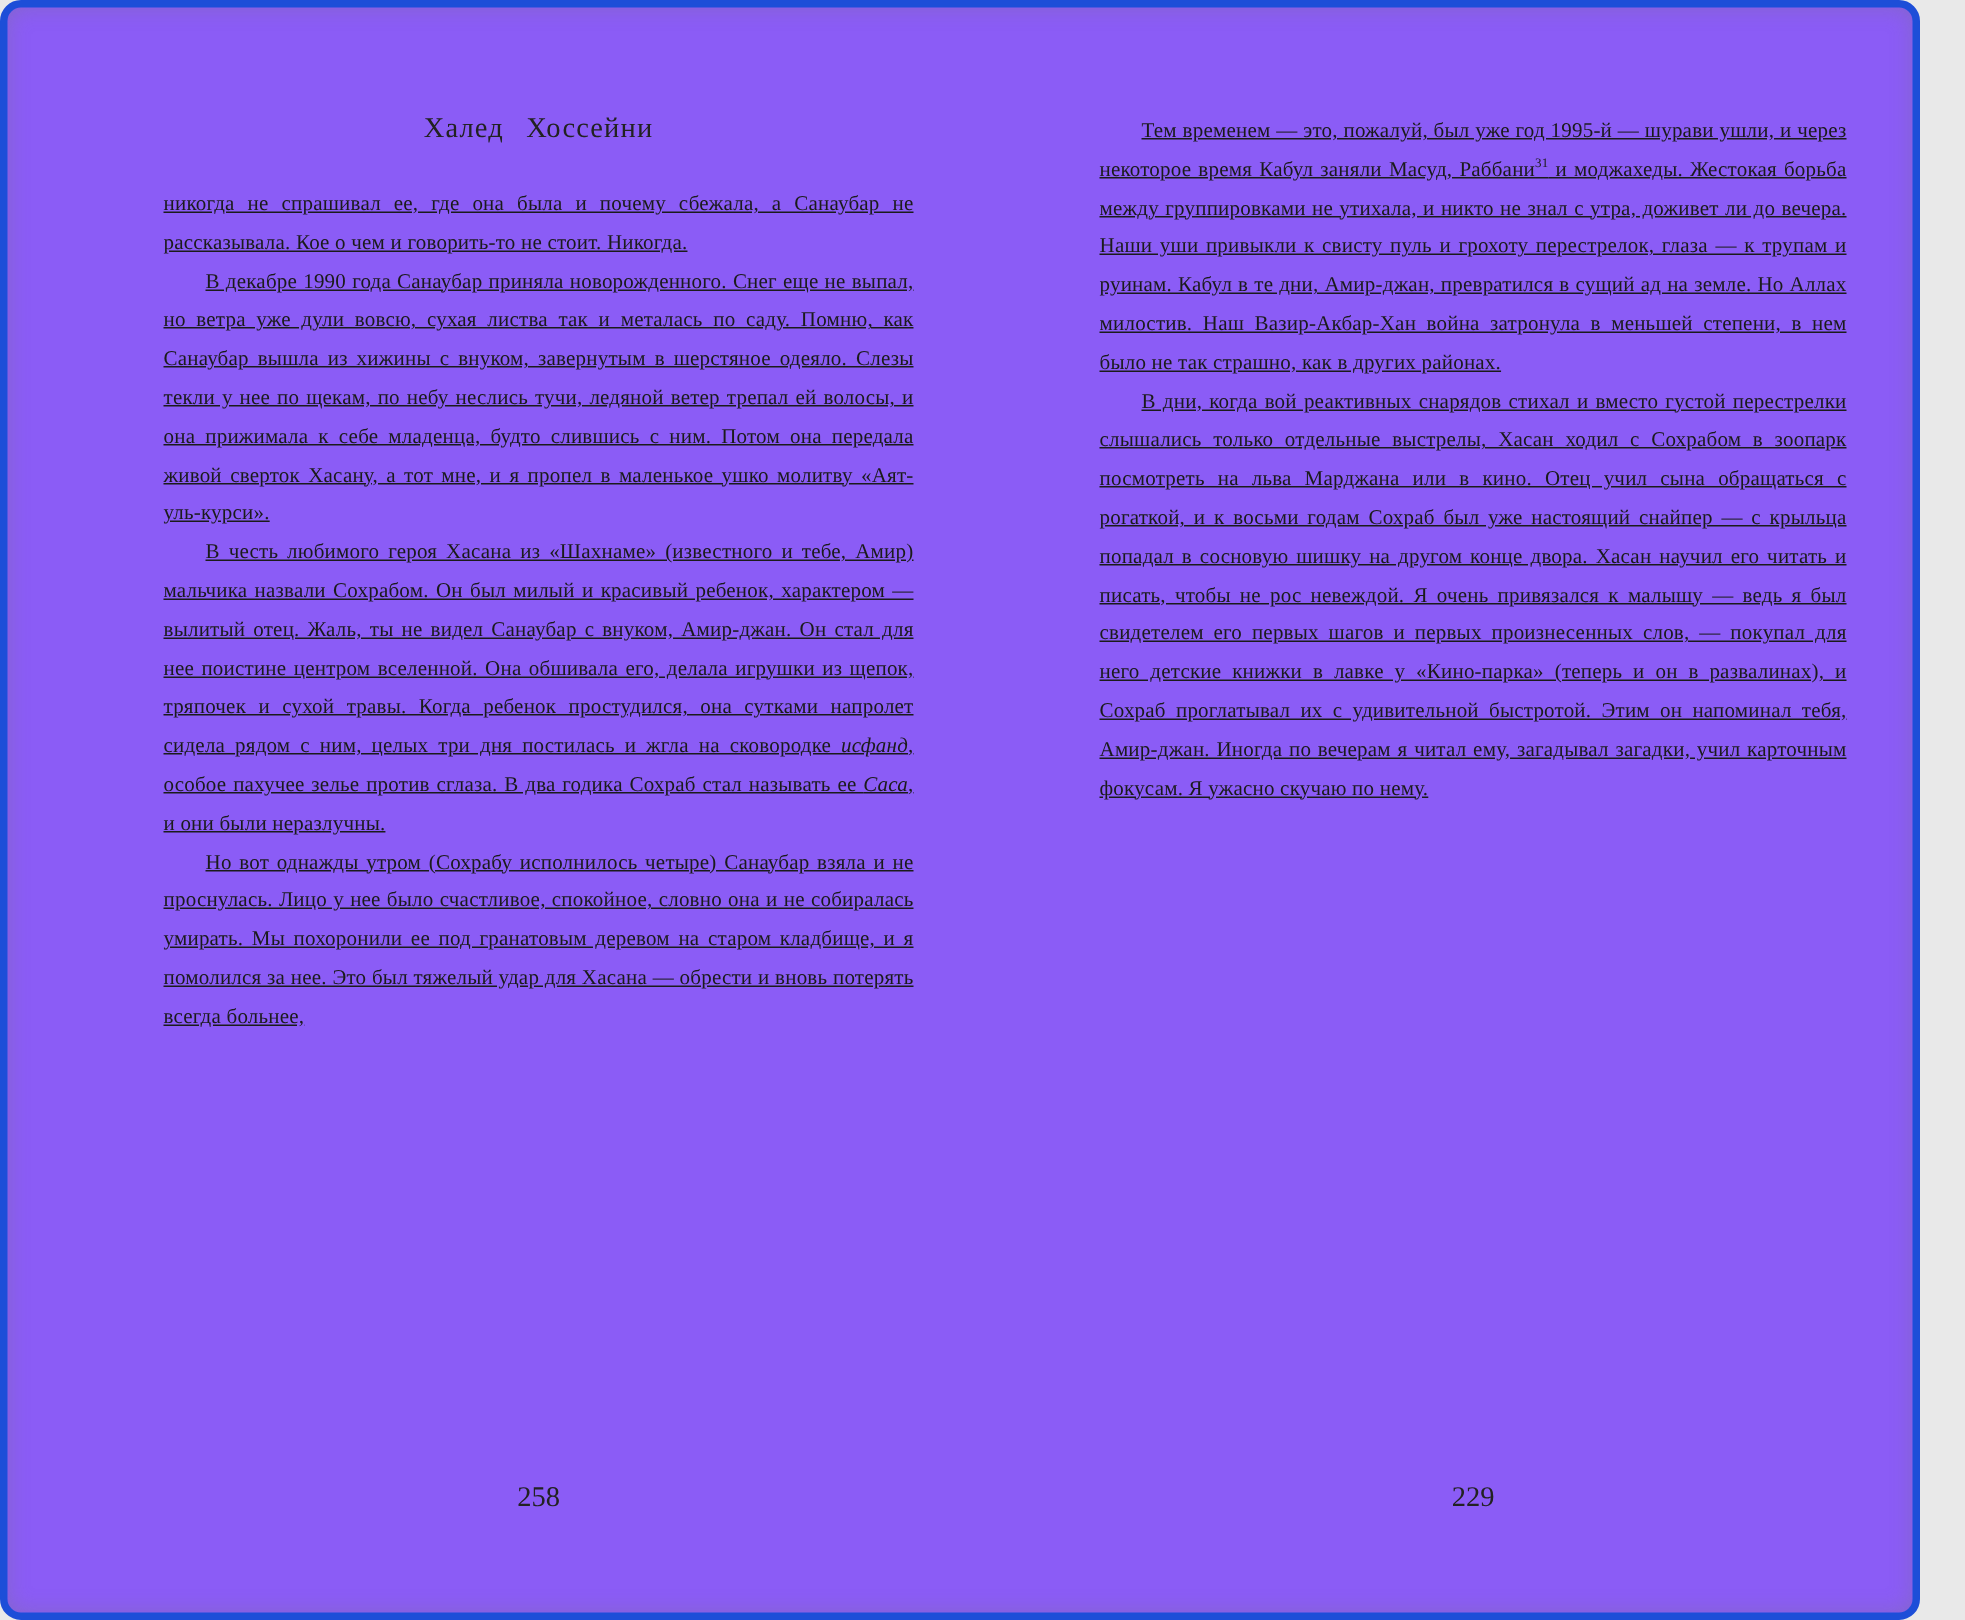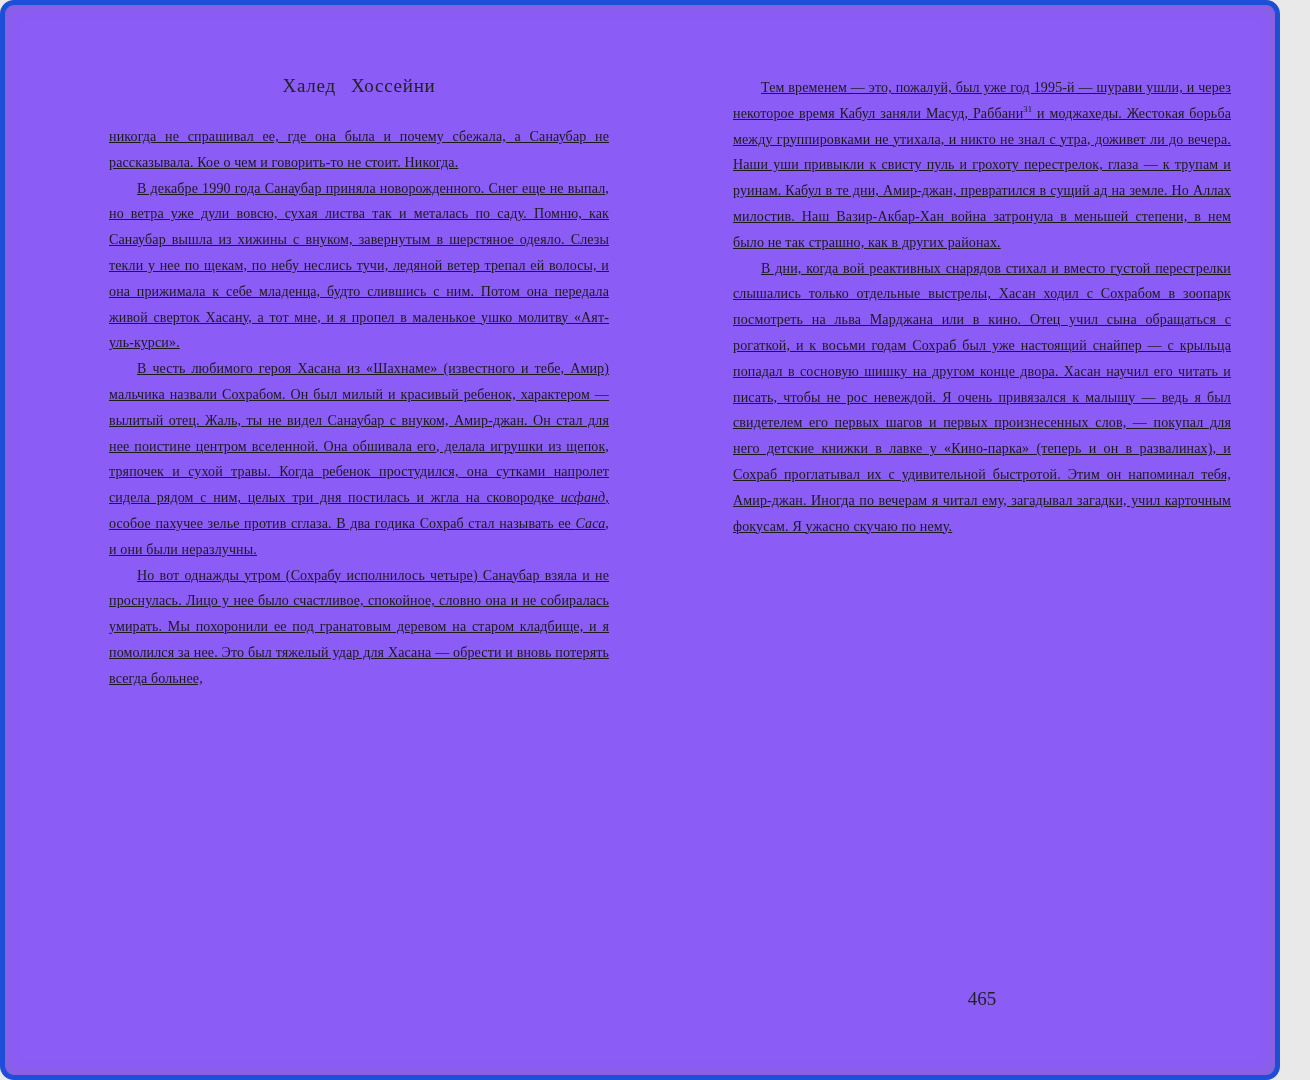--- a/index.html
+++ b/index.html
@@ -79,23 +79,24 @@
 <div class="scan-sheet">
 
   <div class="page page-left">
     <div class="running-head">Халед Хоссейни</div>
     <div class="text-block" id="left-body">
         <p class=""><span>никогда не спрашивал ее, где она была и почему сбежала, а Санаубар не рассказывала. Кое о чем и говорить-то не стоит. Никогда.</span></p>
         <p class="indent"><span>В декабре 1990 года Санаубар приняла новорожденного. Снег еще не выпал, но ветра уже дули вовсю, сухая листва так и металась по саду. Помню, как Санаубар вышла из хижины с внуком, завернутым в шерстяное одеяло. Слезы текли у нее по щекам, по небу неслись тучи, ледяной ветер трепал ей волосы, и она прижимала к себе младенца, будто слившись с ним. Потом она передала живой сверток Хасану, а тот мне, и я пропел в маленькое ушко молитву «Аят-уль-курси».</span></p>
         <p class="indent"><span>В честь любимого героя Хасана из «Шахнаме» (известного и тебе, Амир) мальчика назвали Сохрабом. Он был милый и красивый ребенок, характером — вылитый отец. Жаль, ты не видел Санаубар с внуком, Амир-джан. Он стал для нее поистине центром вселенной. Она обшивала его, делала игрушки из щепок, тряпочек и сухой травы. Когда ребенок простудился, она сутками напролет сидела рядом с ним, целых три дня постилась и жгла на сковородке </span><em>исфанд</em><span>, особое пахучее зелье против сглаза. В два годика Сохраб стал называть ее </span><em>Саса</em><span>, и они были неразлучны.</span></p>
         <p class="indent"><span>Но вот однажды утром (Сохрабу исполнилось четыре) Санаубар взяла и не проснулась. Лицо у нее было счастливое, спокойное, словно она и не собиралась умирать. Мы похоронили ее под гранатовым деревом на старом кладбище, и я помолился за нее. Это был тяжелый удар для Хасана — обрести и вновь потерять всегда больнее,</span></p>
       </div>
+    <div class="page-number">258</div>
   </div>
 
   <div class="page page-right">
     <div class="text-block" id="right-body">
         <p class="indent"><span>Тем временем — это, пожалуй, был уже год 1995-й — шурави ушли, и через некоторое время Кабул заняли Масуд, Раббани</span><sup>31</sup><span> и моджахеды. Жестокая борьба между группировками не утихала, и никто не знал с утра, доживет ли до вечера. Наши уши привыкли к свисту пуль и грохоту перестрелок, глаза — к трупам и руинам. Кабул в те дни, Амир-джан, превратился в сущий ад на земле. Но Аллах милостив. Наш Вазир-Акбар-Хан война затронула в меньшей степени, в нем было не так страшно, как в других районах.</span></p>
         <p class="indent"><span>В дни, когда вой реактивных снарядов стихал и вместо густой перестрелки слышались только отдельные выстрелы, Хасан ходил с Сохрабом в зоопарк посмотреть на льва Марджана или в кино. Отец учил сына обращаться с рогаткой, и к восьми годам Сохраб был уже настоящий снайпер — с крыльца попадал в сосновую шишку на другом конце двора. Хасан научил его читать и писать, чтобы не рос невеждой. Я очень привязался к малышу — ведь я был свидетелем его первых шагов и первых произнесенных слов, — покупал для него детские книжки в лавке у «Кино-парка» (теперь и он в развалинах), и Сохраб проглатывал их с удивительной быстротой. Этим он напоминал тебя, Амир-джан. Иногда по вечерам я читал ему, загадывал загадки, учил карточным фокусам. Я ужасно скучаю по нему.</span></p>
       </div>
-    <div class="page-number">465</div>
+    <div class="page-number">229</div>
   </div>
 
 </div>
 
 </body></html>

